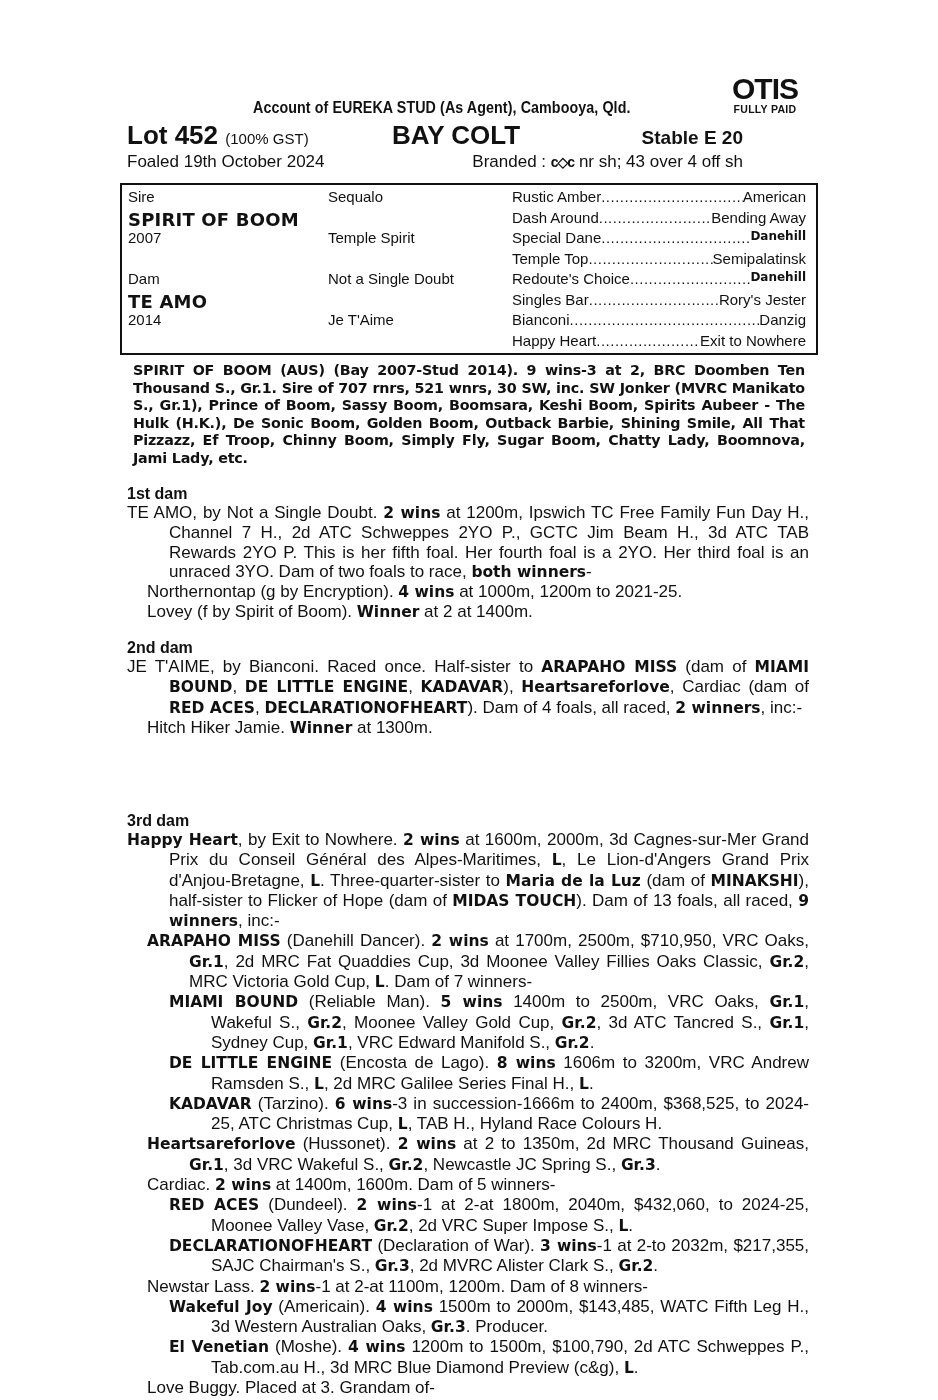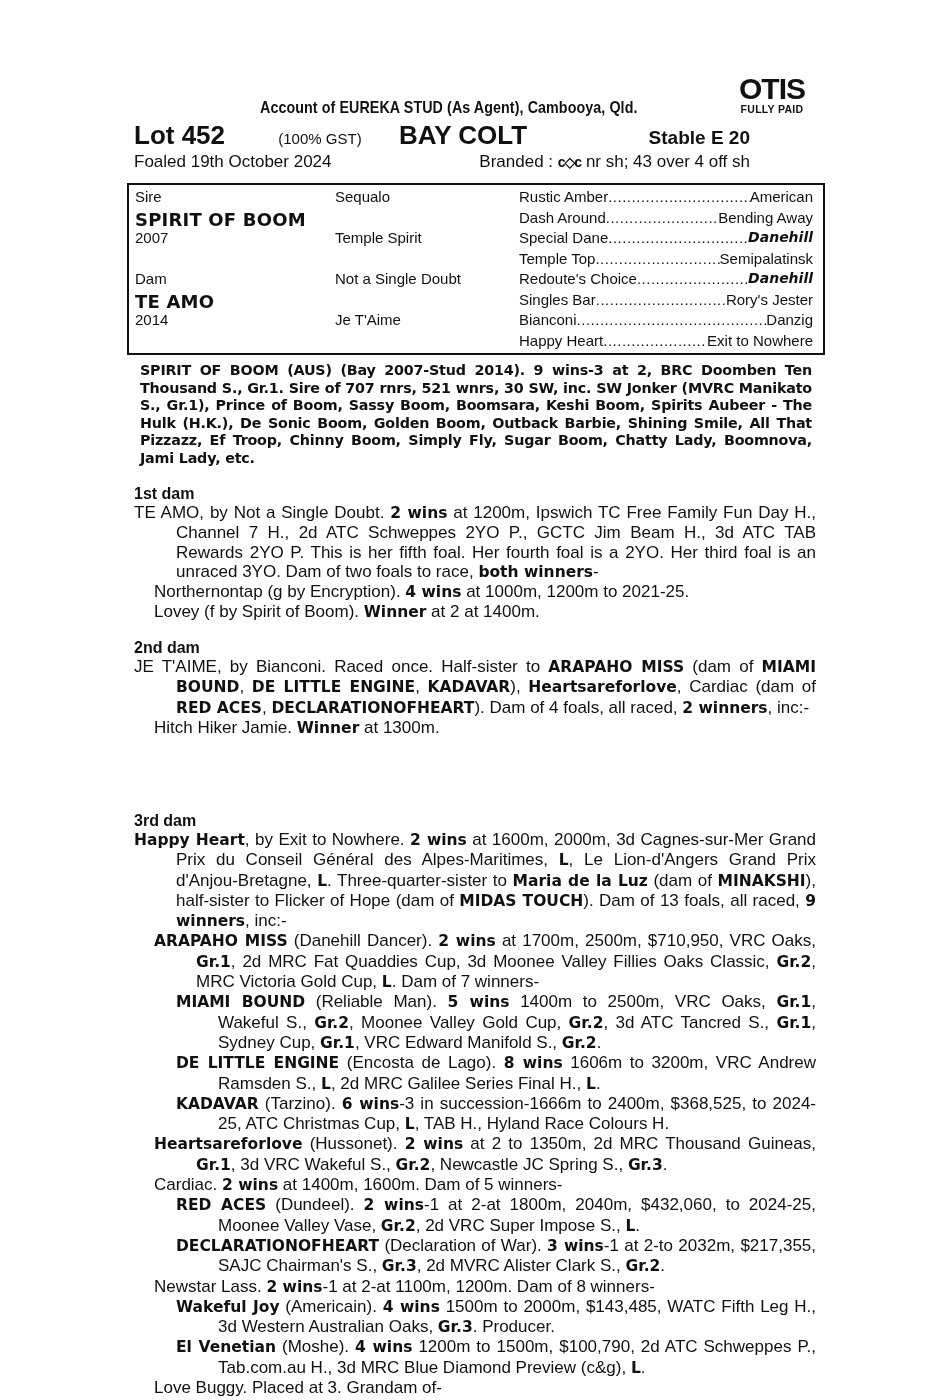--- a/index.html
+++ b/index.html
@@ -1,44 +1,44 @@
 <!DOCTYPE html>
 <html><head>
 <meta charset="utf-8">
 <style>
   html, body { margin: 0; padding: 0; background: #ffffff; }
   body { width: 938px; height: 1400px; position: relative; color: #111; font-family: "Liberation Sans", sans-serif; }
-  .page { position: absolute; left: 7px; top: 0; width: 874px; height: 1400px; }
+  .page { position: absolute; left: 0; top: 0; width: 874px; height: 1400px; }
 
   
   .account { position: absolute; left: 253px; top: 98px; font-family: "Liberation Sans", sans-serif; font-weight: bold; font-size: 17px; transform: scaleX(0.84); transform-origin: left top; letter-spacing: 0.1px; }
   .otis { position: absolute; left: 720px; top: 74px; width: 90px; text-align: center; }
   .otis-logo { font-family: "Liberation Sans", sans-serif; font-weight: bold; font-size: 30px; line-height: 30px; letter-spacing: -1px; font-style: normal; }
   .otis-sub { font-family: "Liberation Sans", sans-serif; font-weight: bold; font-size: 10.5px; letter-spacing: 0.3px; margin-top: -1px; }
 
   .lot { position: absolute; left: 127px; top: 120px; font-weight: bold; font-size: 26px; }
-  .lot .gst { font-weight: normal; font-size: 15px; margin-left: 46px; }
+  .lot .gst { font-weight: normal; font-size: 15px; }
   .sex { position: absolute; left: 392px; top: 120px; font-weight: bold; font-size: 26px; }
   .stable { position: absolute; right: 131px; top: 127px; font-weight: bold; font-size: 19px; }
   .foaled { position: absolute; left: 127px; top: 152px; font-size: 17px; }
   .branded { position: absolute; right: 131px; top: 152px; font-size: 17px; }
   .brand-mark { font-weight: bold; font-size: 14px; letter-spacing: -1px; }
 
   
   .pedigree { position: absolute; left: 120px; top: 183px; width: 694px; height: 168px; border: 2px solid #111; }
   .ped-row { position: absolute; left: 0; width: 100%; height: 20.5px; font-size: 15px; text-align: center; }
   .c1 { position: absolute; left: 6px; }
   .c2 { position: absolute; left: 206px; }
   .c3 { position: absolute; left: 390px; width: 294px; display: flex; }
   .c3 .name { white-space: nowrap; }
   .c3 .dots { flex: 1; overflow: hidden; white-space: nowrap; }
   .c3 .dots::before { content: "................................................................................................"; letter-spacing: 0.5px; }
   .c3 .sire { white-space: nowrap; }
   .bigname { font-weight: bold; font-size: 18px; font-family: "DejaVu Sans", sans-serif; letter-spacing: 0.2px; }
-  .bold { font-weight: bold; font-family: "DejaVu Sans", sans-serif; font-size: 14px; font-style: italic; }
+  .bold { font-weight: bold; font-family: "DejaVu Sans", sans-serif; font-size: 12px; }
 
   
   .sire-summary { position: absolute; left: 133px; top: 362px; width: 672px; font-family: "DejaVu Sans", sans-serif; font-weight: bold; font-size: 14.3px; line-height: 17.5px; text-align: justify; transform: scaleY(1); letter-spacing: -0.2px; }
 
   
   .section { position: absolute; left: 127px; width: 682px; font-size: 17px; line-height: 19.3px; }
   .sec-title { font-family: Liberation Sans, sans-serif; font-weight: bold; font-size: 16px; line-height: 19px; }
   .para { text-align: justify; }
   .l0 { padding-left: 42px; text-indent: -42px; }
   .l1 { padding-left: 62px; text-indent: -42px; }

